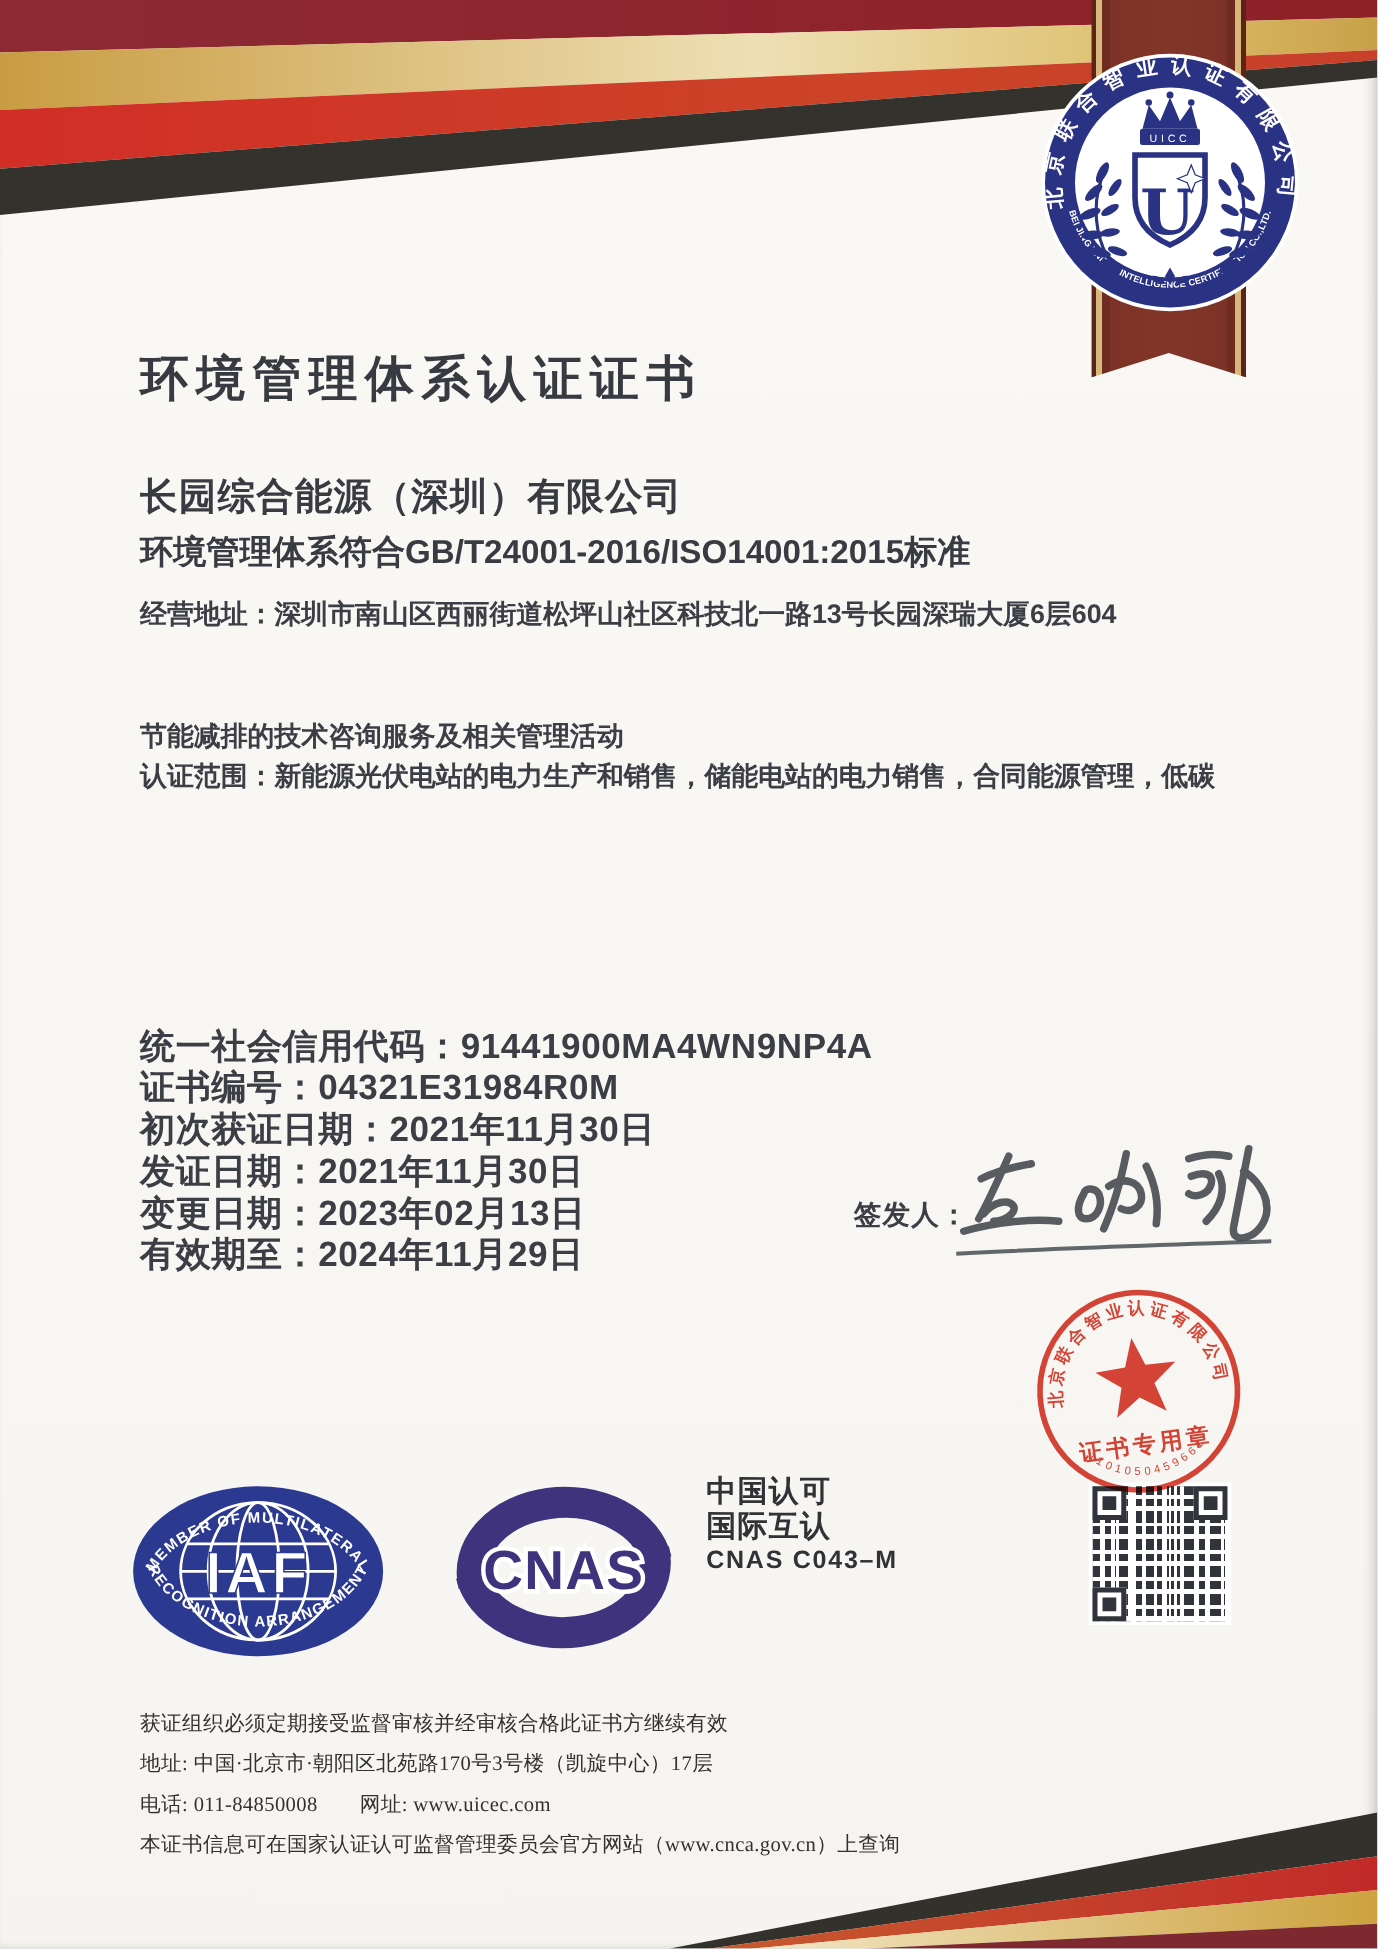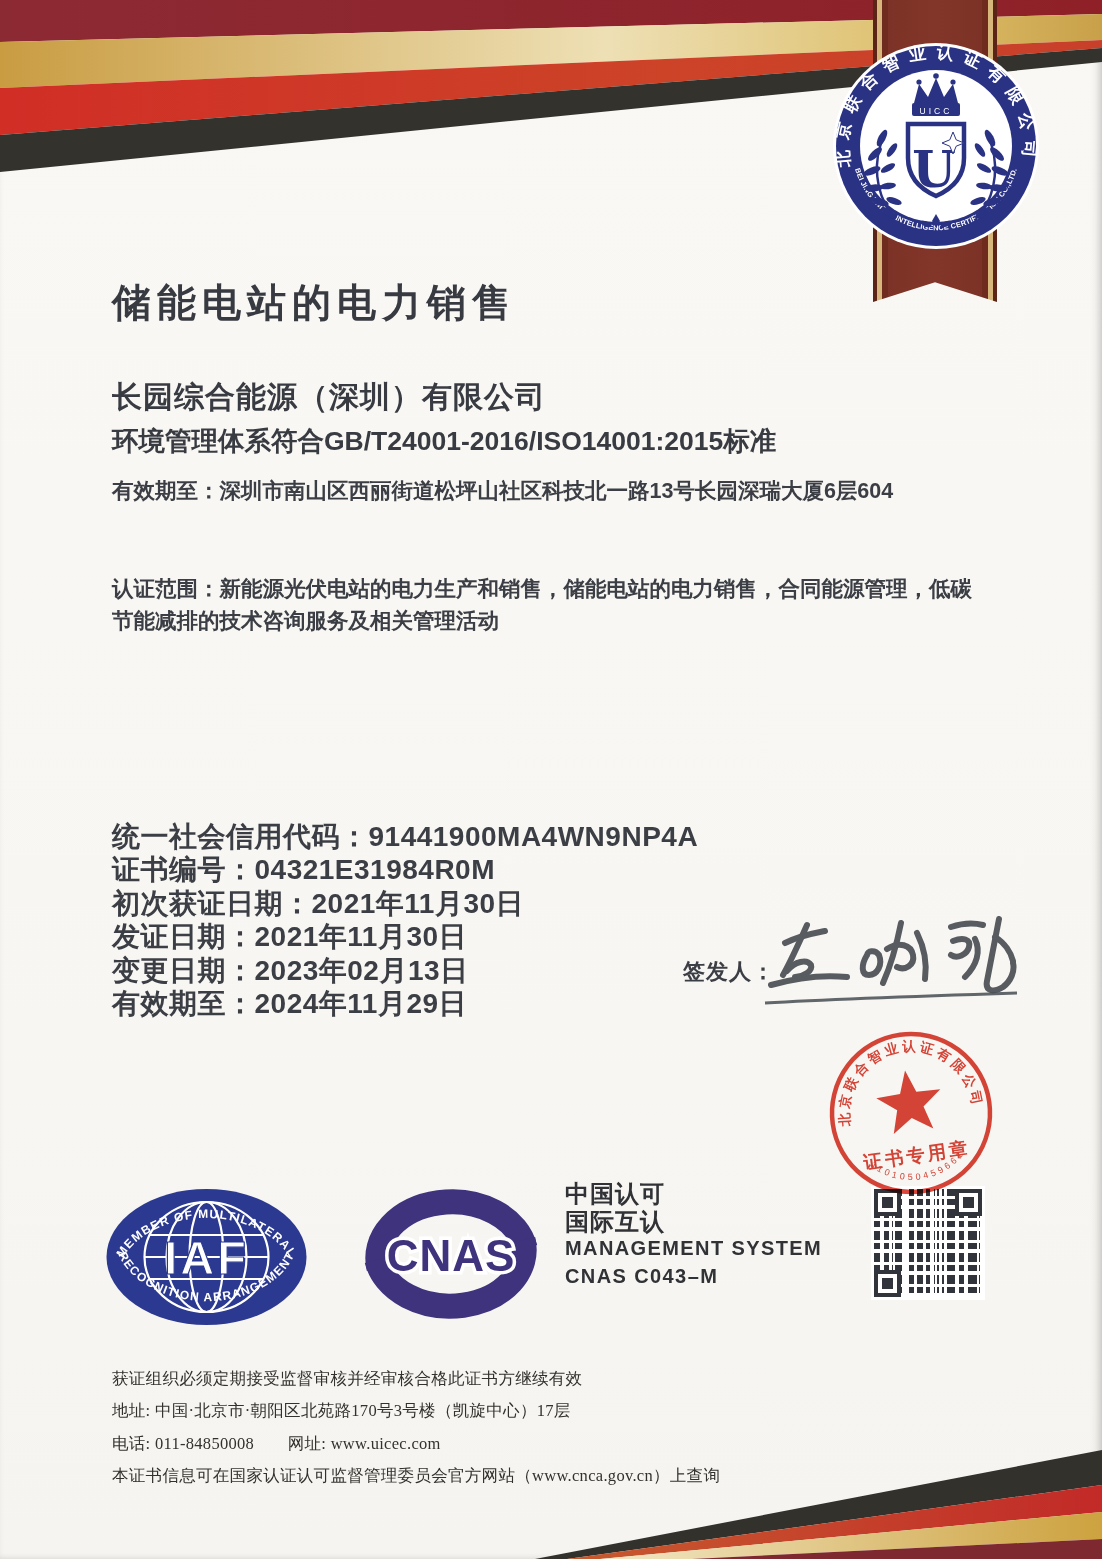--- a/index.html
+++ b/index.html
@@ -154,31 +154,31 @@
       <ellipse cx="64" cy="161" rx="8" ry="3.2" transform="rotate(18 64 161)"></ellipse>
     </g>
     <use href="#laurelL" transform="translate(212 0) scale(-1 1)"></use>
     <g fill="#2a3284">
       <path d="M106,174 l4,7 -4,7 -4,-7 Z"></path>
       <ellipse cx="96" cy="184" rx="6" ry="2.5" transform="rotate(24 96 184)"></ellipse>
       <ellipse cx="116" cy="184" rx="6" ry="2.5" transform="rotate(-24 116 184)"></ellipse>
     </g>
   </svg>
 
-  <h1 class="title">储能电站的电力销售</h1>
+  <h1 class="title">环境管理体系认证证书</h1>
   <div class="company">长园综合能源（深圳）有限公司</div>
   <div class="standard">环境管理体系符合GB/T24001-2016/ISO14001:2015标准</div>
 
   <div class="addresses">
-    <div>有效期至：深圳市南山区西丽街道松坪山社区科技北一路13号长园深瑞大厦6层604</div>
+    <div>经营地址：深圳市南山区西丽街道松坪山社区科技北一路13号长园深瑞大厦6层604</div>
   </div>
 
   <div class="scope">
+    <div>节能减排的技术咨询服务及相关管理活动</div>
     <div>认证范围：新能源光伏电站的电力生产和销售，储能电站的电力销售，合同能源管理，低碳</div>
-    <div>节能减排的技术咨询服务及相关管理活动</div>
   </div>
 
   <div class="details">
     <div>统一社会信用代码：91441900MA4WN9NP4A</div>
     <div>证书编号：04321E31984R0M</div>
     <div>初次获证日期：2021年11月30日</div>
     <div>发证日期：2021年11月30日</div>
     <div>变更日期：2023年02月13日</div>
     <div>有效期至：2024年11月29日</div>
   </div>
@@ -246,21 +246,20 @@
 
   <svg class="cnas" width="180" height="136" viewBox="0 0 180 136">
     <path d="M18,82 A74,56 0 0 1 164,62" stroke="#3e337c" stroke-width="25" fill="none"></path>
     <path d="M162,54 A74,56 0 0 1 16,74" stroke="#3e337c" stroke-width="25" fill="none"></path>
     <text x="90" y="85" font-size="44" font-weight="bold" letter-spacing="1" text-anchor="middle" fill="#3e337c" stroke="#ffffff" stroke-width="7" paint-order="stroke">CNAS</text>
   </svg>
 
   <div class="accr">
     <div class="cn">中国认可</div>
     <div class="cn">国际互认</div>
-    <div class="en">MANAGEMENT SYSTEM</div>
     <div class="en">CNAS C043–M</div>
   </div>
 
   <div class="qr">
     <div class="m"></div>
     <div class="fp tl">
         <i></i>
       </div>
     <div class="fp tr">
         <i></i>

